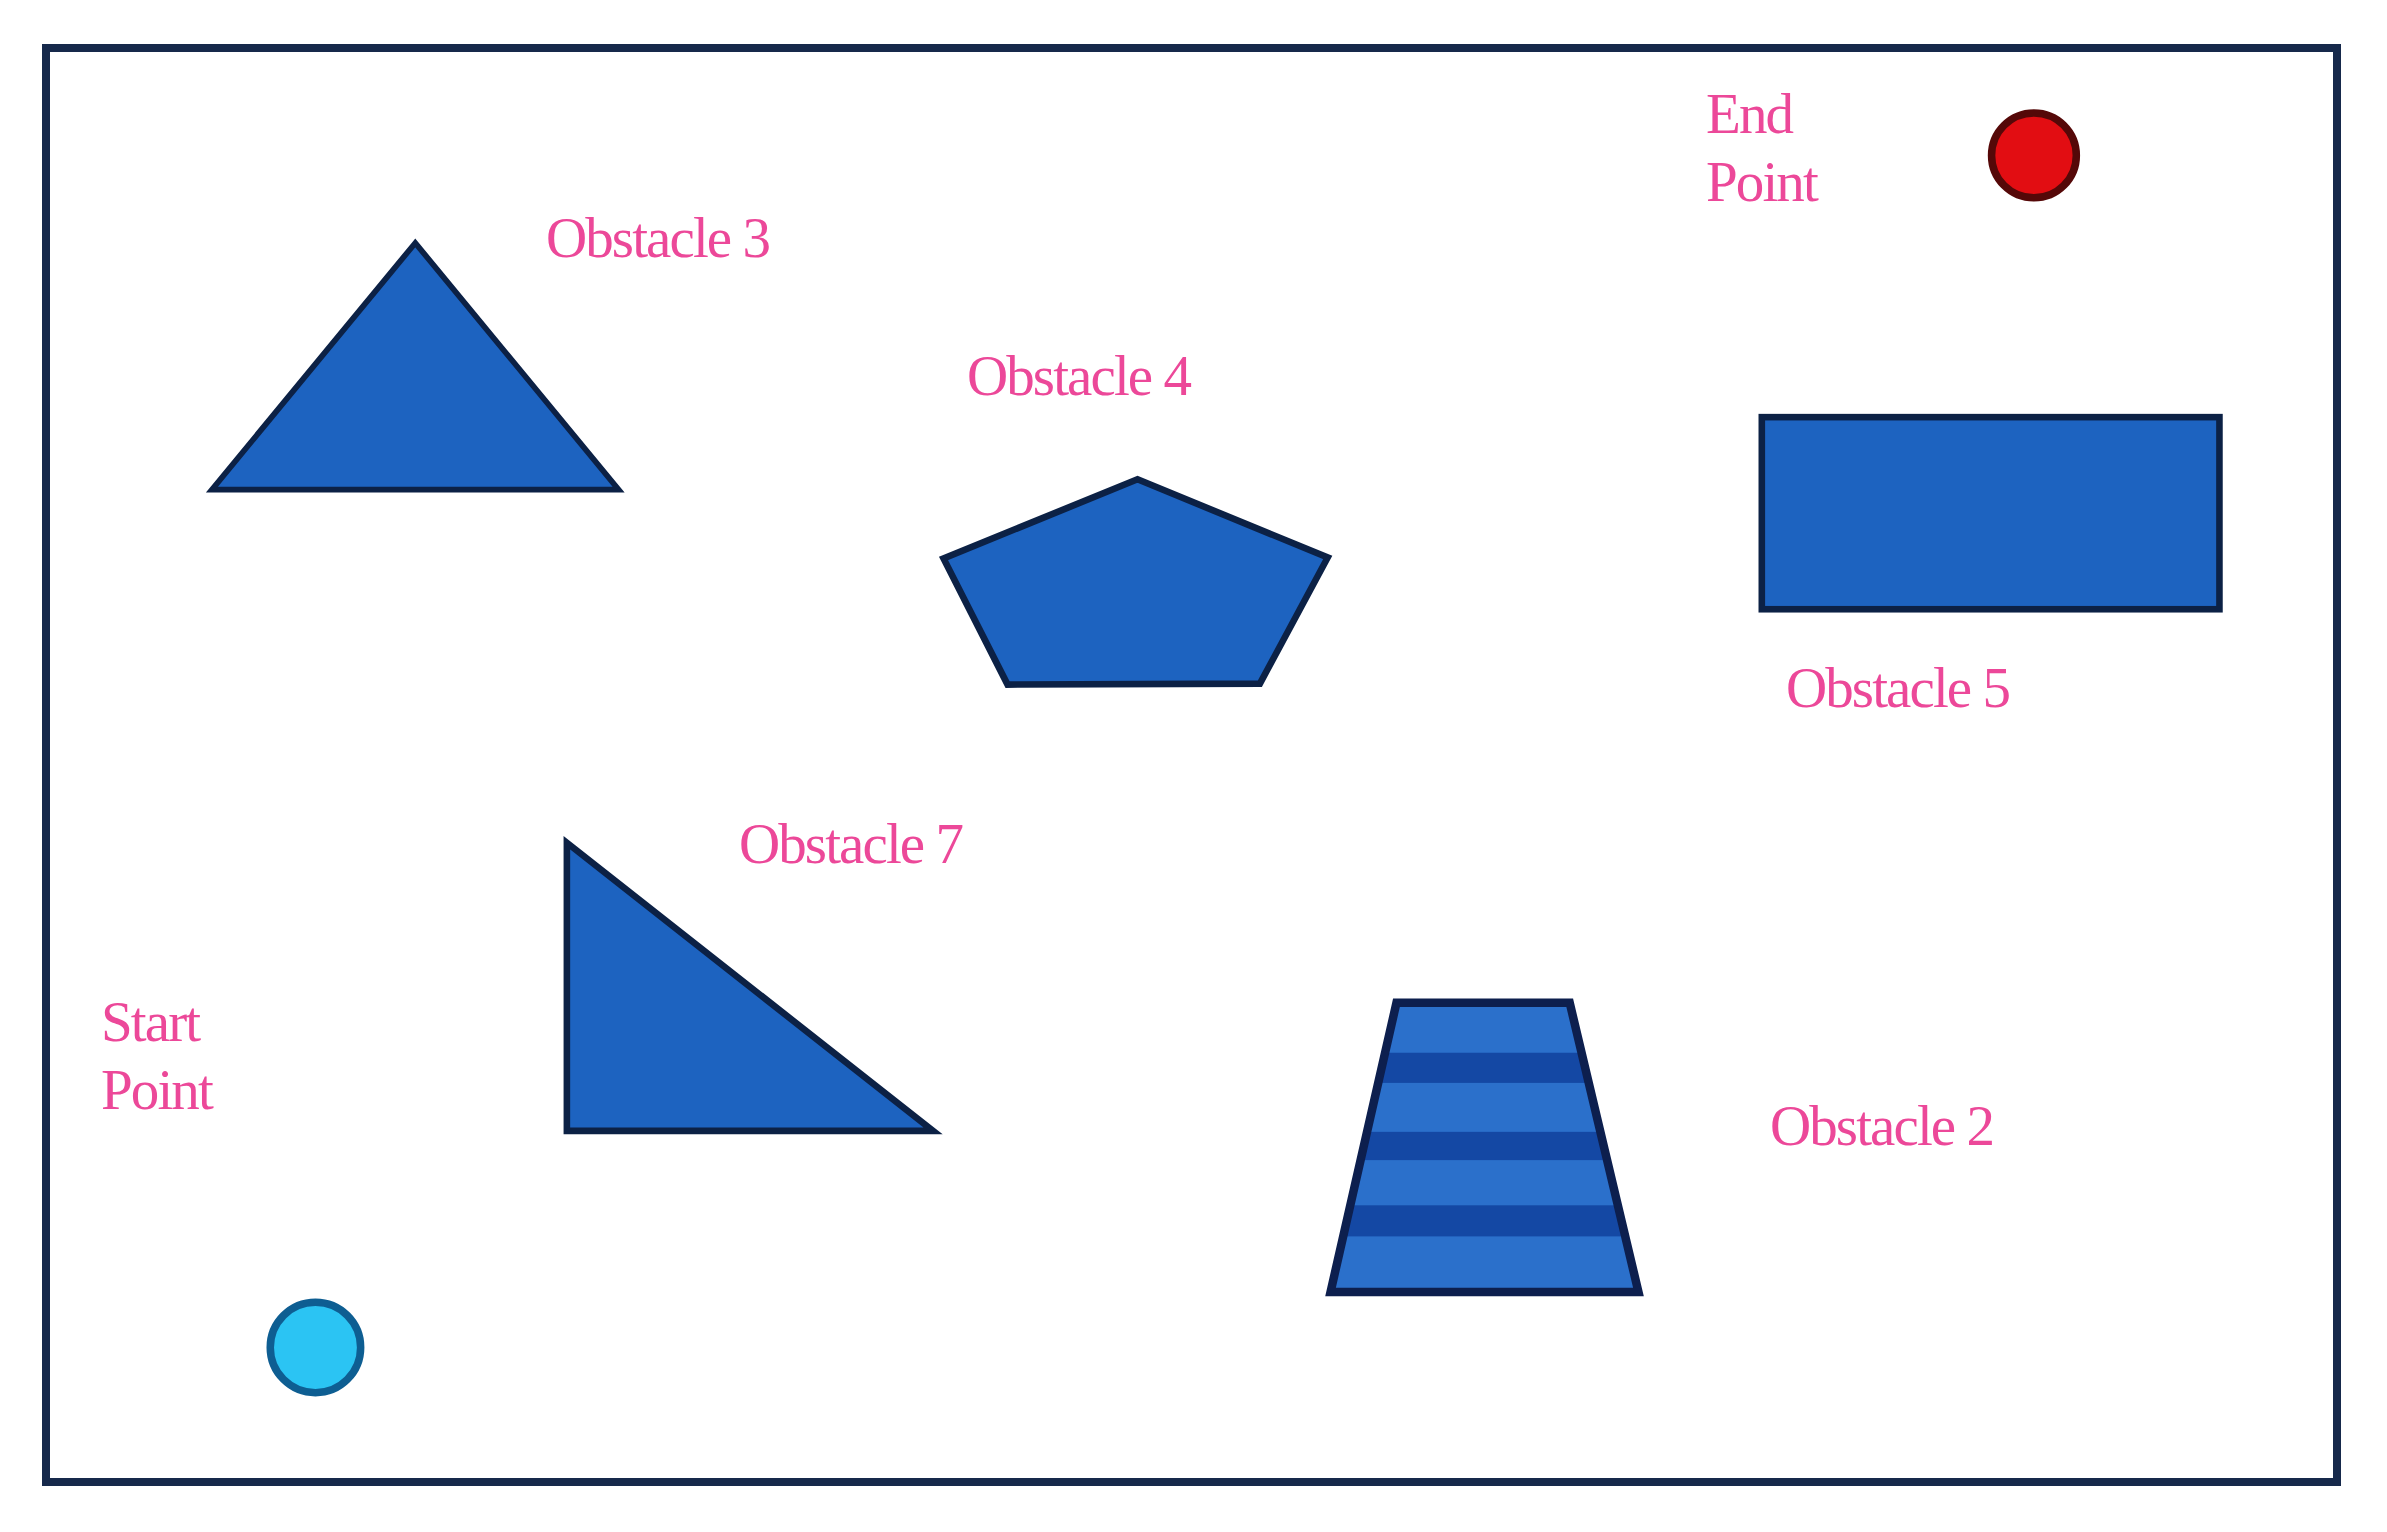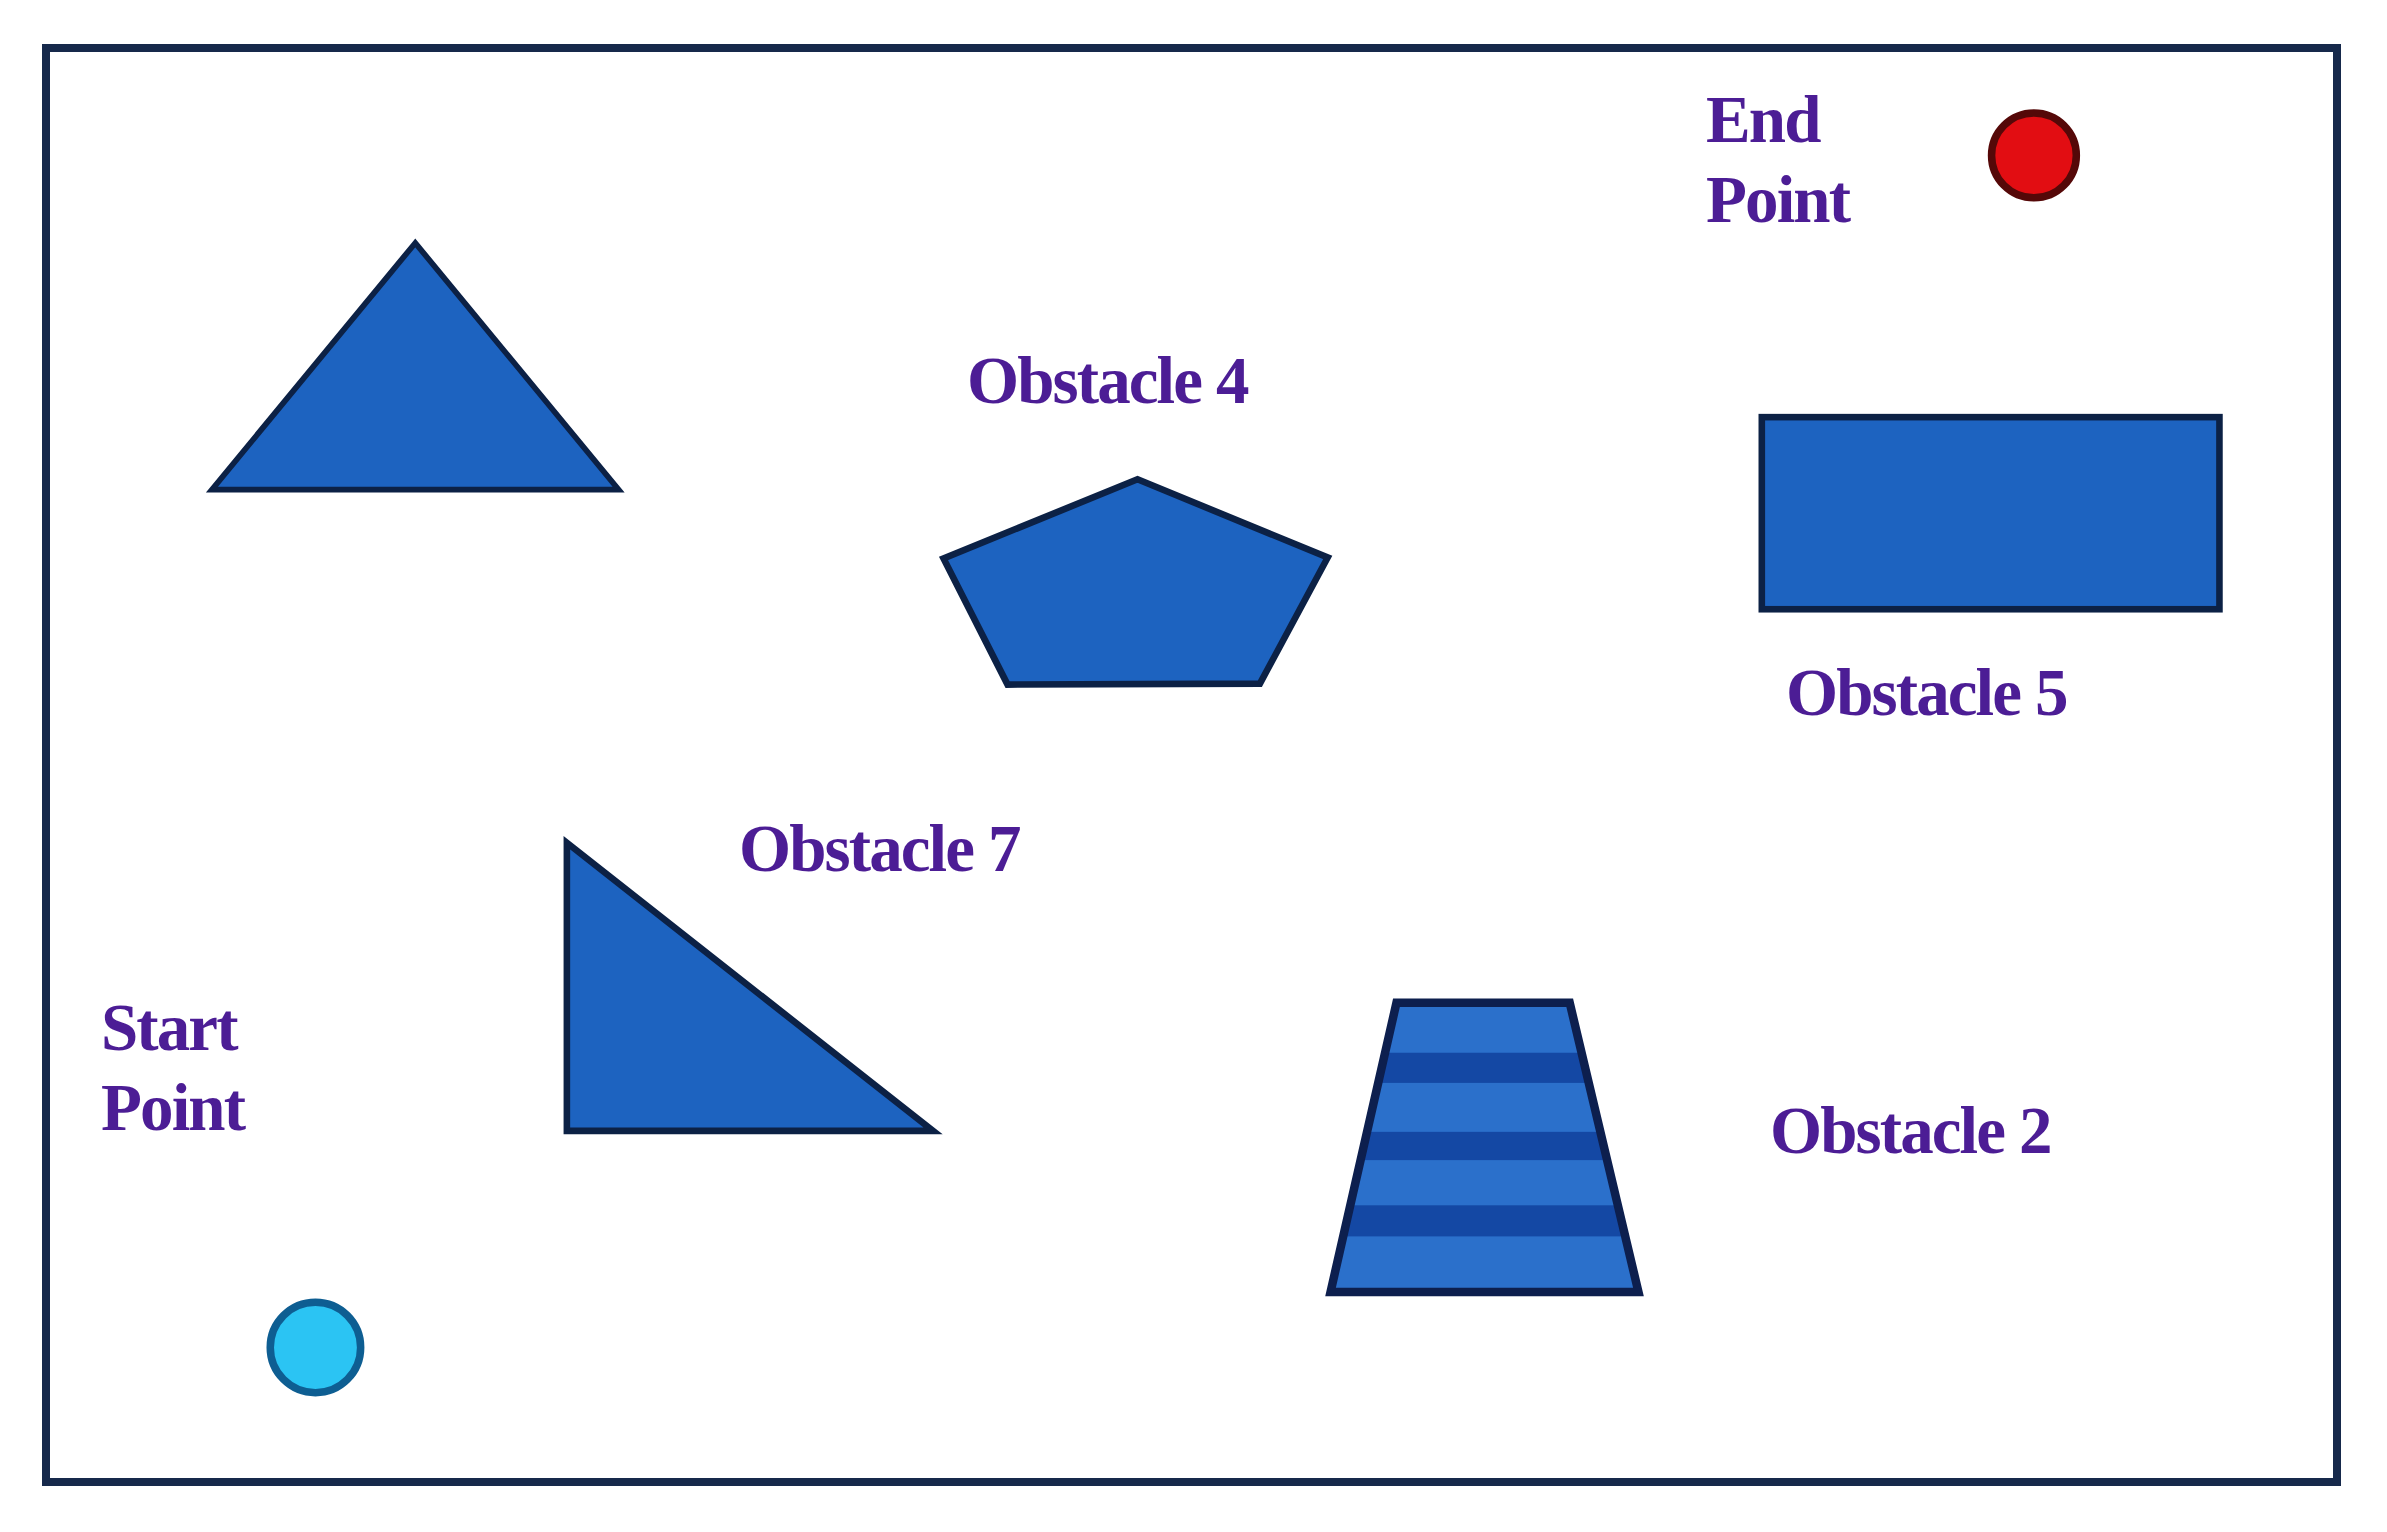--- a/index.html
+++ b/index.html
@@ -19,23 +19,23 @@
     box-sizing: border-box;
     background: transparent;
   }
   .shapes-svg {
     position: absolute;
     left: 0; top: 0;
     width: 2388px; height: 1533px;
   }
   .lbl {
     position: absolute;
-    color: #4c1d95;
-    font-weight: 700;
-    font-size: 67px;
+    color: #ec4899;
+    font-weight: 400;
+    font-size: 57px;
     letter-spacing: -1.9px;
     line-height: 1.0;
     white-space: nowrap;
   }
   .lbl2 { line-height: 1.19; }
 </style>
 </head>
 <body>
 
 <div class="canvas">
@@ -63,20 +63,21 @@
       <rect x="1400" y="1202" width="360" height="30" fill="#1448a4"></rect>
       <rect x="1400" y="1280" width="360" height="33" fill="#1448a4"></rect>
     </g>
     <polygon fill="none" stroke-width="9" points="1483,1065 1667,1065 1740,1372 1413,1372" stroke="#0d1f4e"></polygon>
 
     <circle stroke-width="8" cx="2160" cy="165" r="45" fill="#e20d12" stroke="#550808"></circle>
 
     <circle stroke-width="8" cx="335" cy="1431" r="48" fill="#2bc4f3" stroke="#0e5e92"></circle>
   </svg>
 
+  <div class="lbl" style="left:546px; top:209px;">Obstacle 3</div>
 
   <div class="lbl" style="left:967px; top:334px;margin-top:13px;">Obstacle 4</div>
 
   <div class="lbl" style="left:1786px; top:659px;text-align:right;">Obstacle 5</div>
 
   <div class="lbl" style="left:739px; top:815px;">Obstacle 7</div>
 
   <div class="lbl" style="left:1770px; top:1097px;">Obstacle 2</div>
 
   <div class="lbl lbl2" style="left:1706px; top:80px;">

